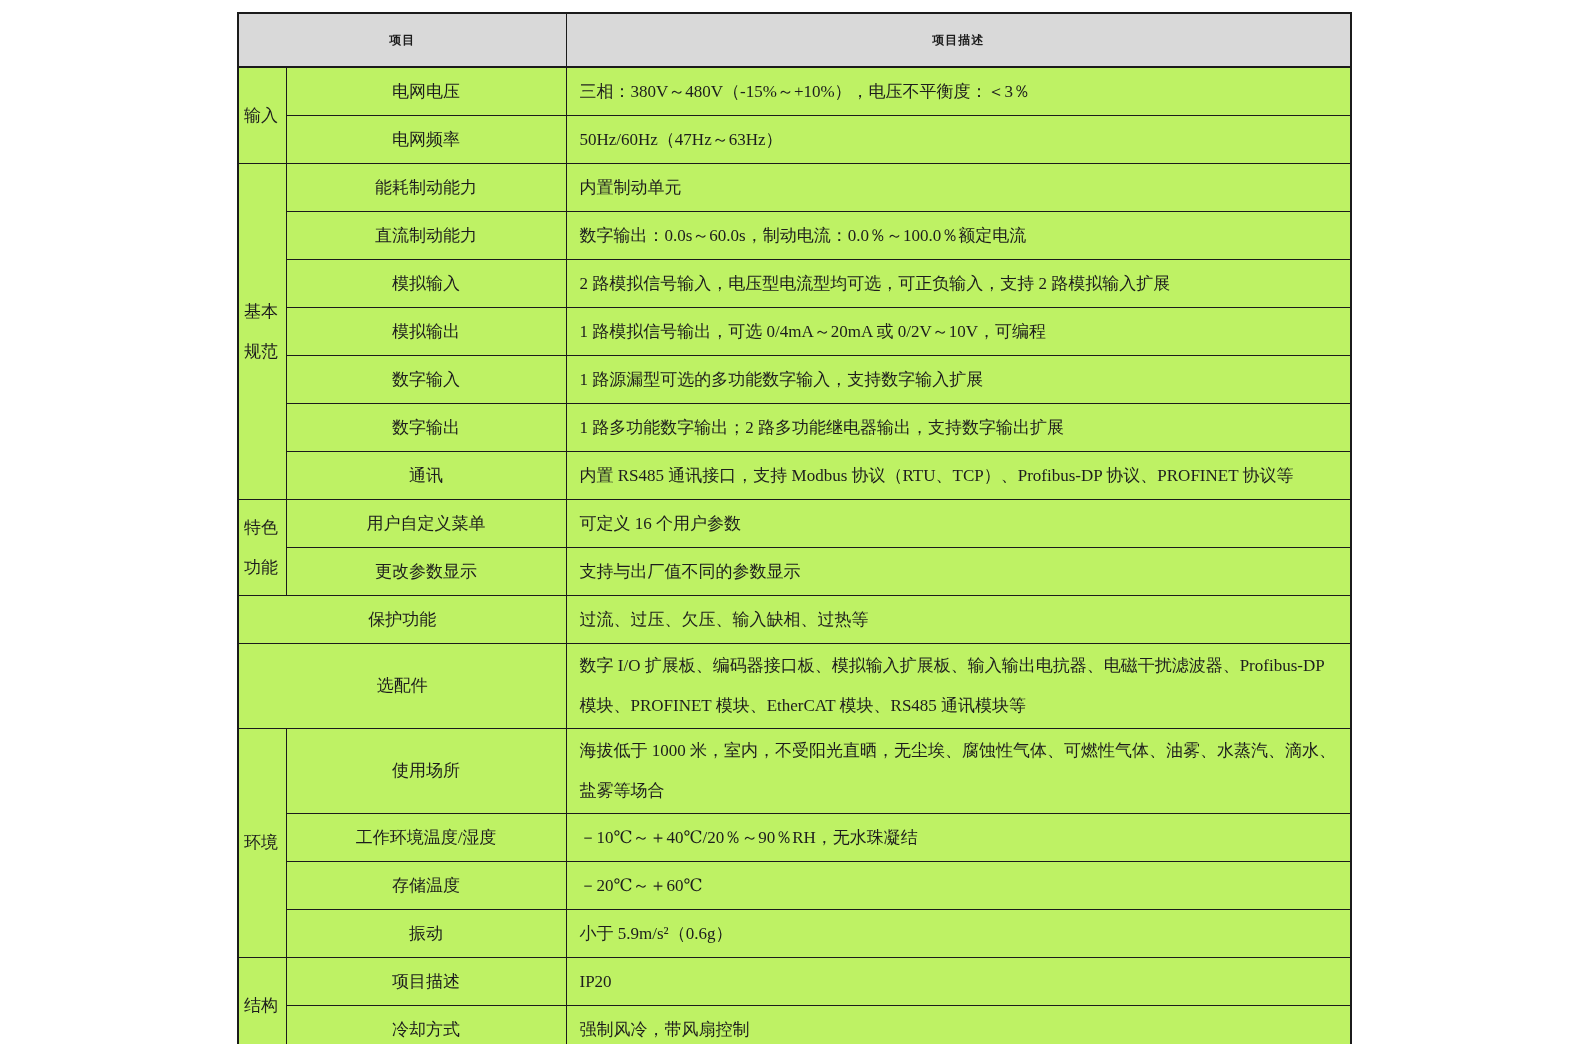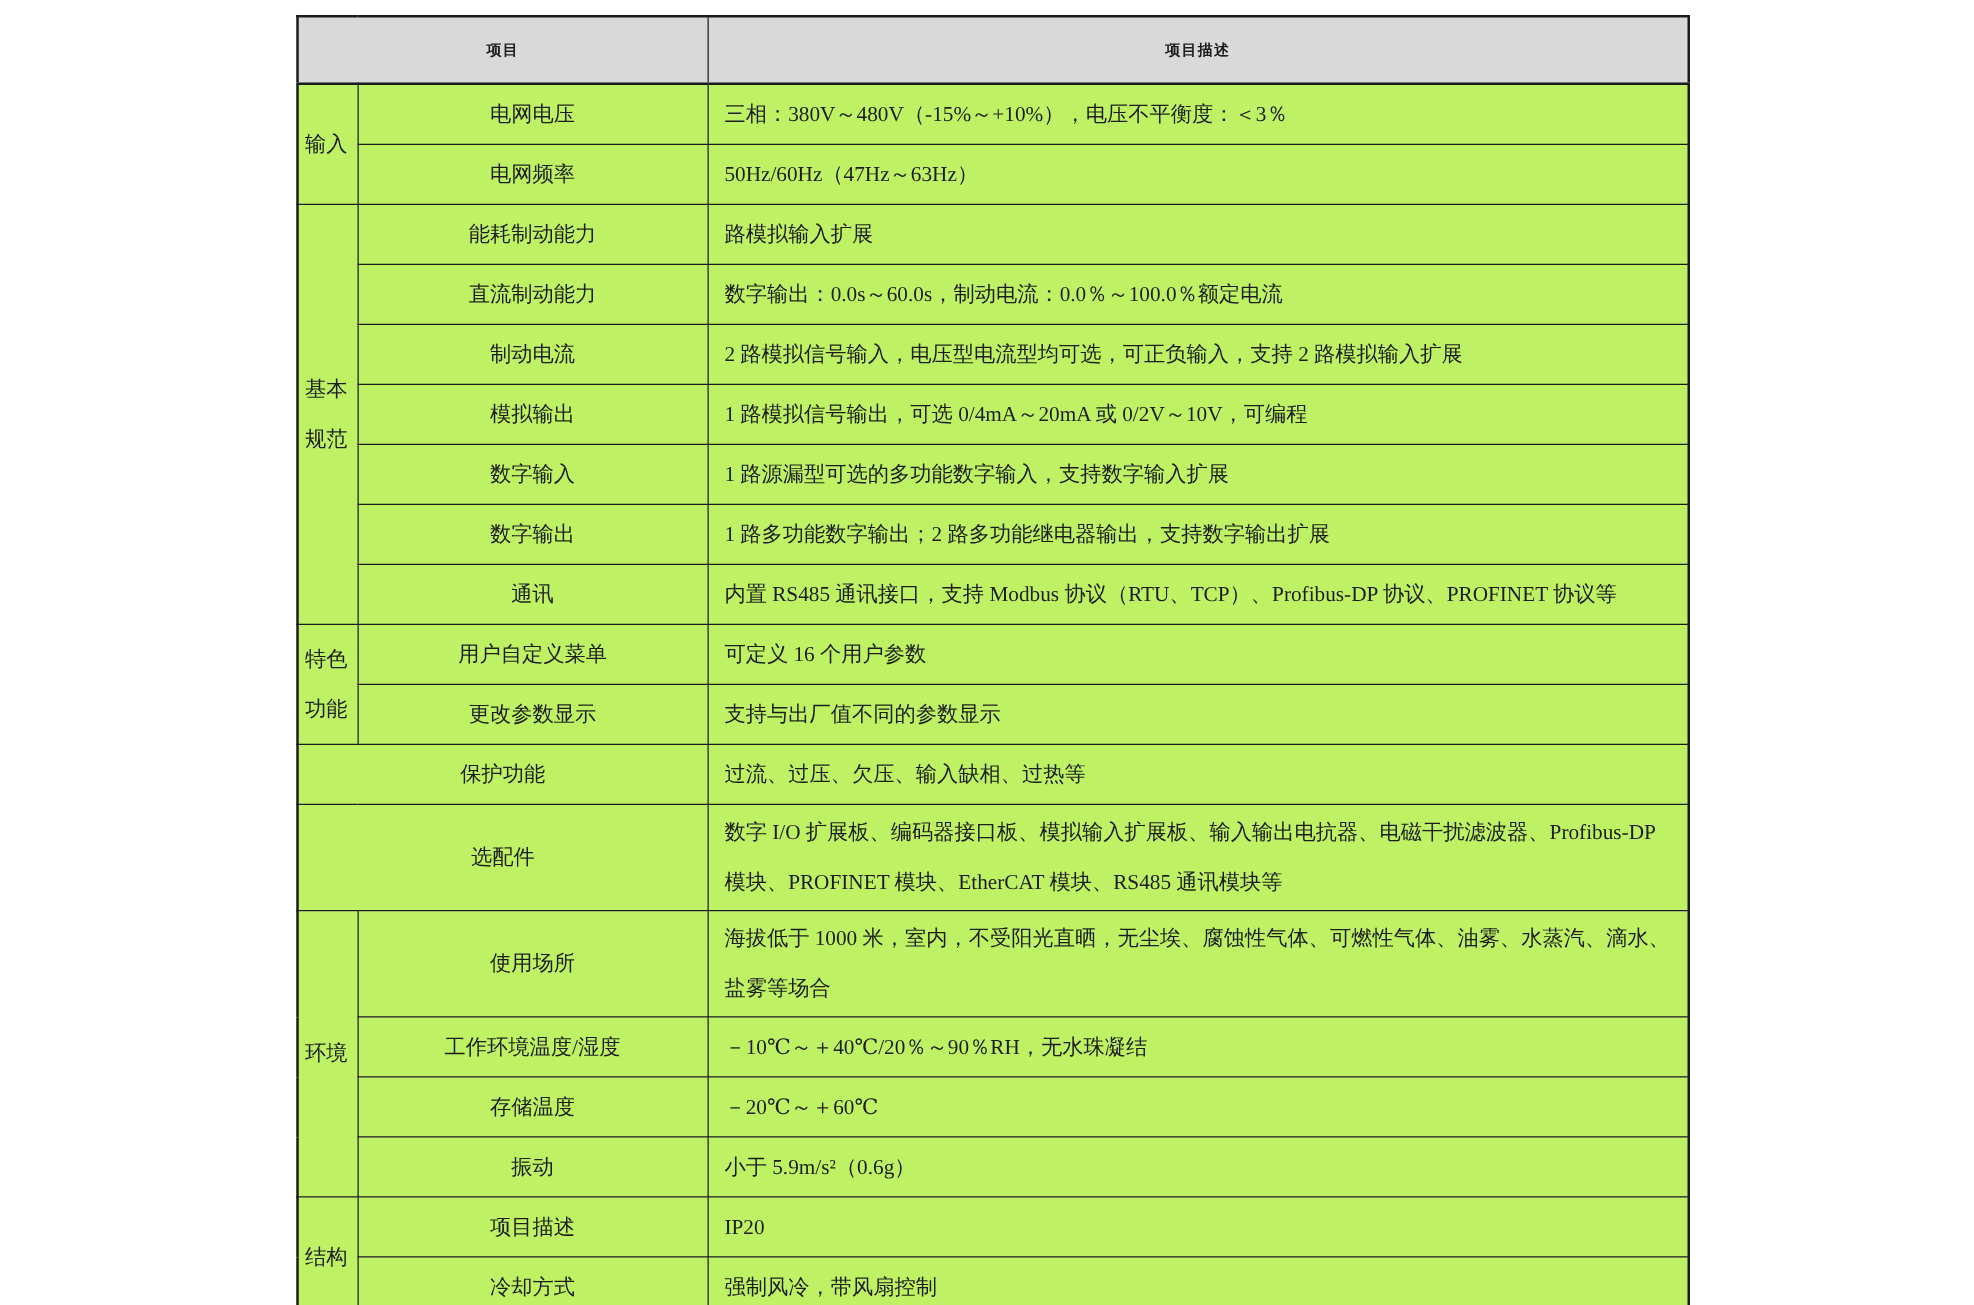--- a/index.html
+++ b/index.html
@@ -95,28 +95,28 @@
           <td class="desc">三相：380V～480V（-15%～+10%），电压不平衡度：＜3％</td>
         </tr>
         <tr>
           <td class="item">电网频率</td>
           <td class="desc">50Hz/60Hz（47Hz～63Hz）</td>
         </tr>
 
         <tr>
           <td class="group" rowspan="7">基本规范</td>
           <td class="item">能耗制动能力</td>
-          <td class="desc">路模拟输入扩展</td>
+          <td class="desc">内置制动单元</td>
         </tr>
         <tr>
           <td class="item">直流制动能力</td>
           <td class="desc">数字输出：0.0s～60.0s，制动电流：0.0％～100.0％额定电流</td>
         </tr>
         <tr>
-          <td class="item">制动电流</td>
+          <td class="item">模拟输入</td>
           <td class="desc">2 路模拟信号输入，电压型电流型均可选，可正负输入，支持 2 路模拟输入扩展</td>
         </tr>
         <tr>
           <td class="item">模拟输出</td>
           <td class="desc">1 路模拟信号输出，可选 0/4mA～20mA 或 0/2V～10V，可编程</td>
         </tr>
         <tr>
           <td class="item">数字输入</td>
           <td class="desc">1 路源漏型可选的多功能数字输入，支持数字输入扩展</td>
         </tr>

